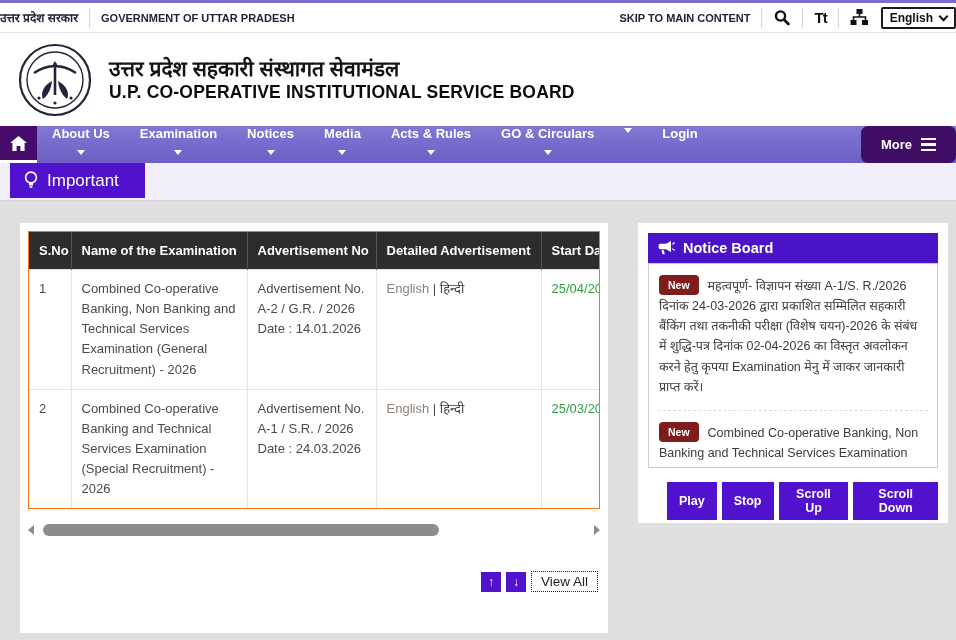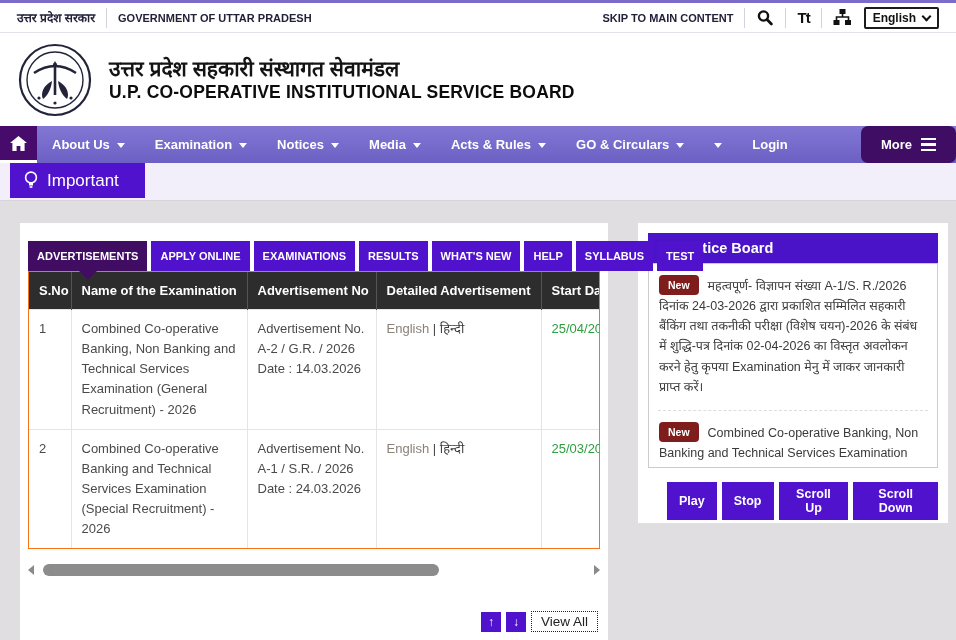--- a/index.html
+++ b/index.html
@@ -1,21 +1,21 @@
 <!DOCTYPE html>
 <html><head>
 <meta charset="utf-8">
 <style>
   * { margin:0; padding:0; box-sizing:border-box; }
   html,body { width:956px; height:640px; overflow:hidden; }
   body { font-family:"Liberation Sans","DejaVu Sans",sans-serif; background:#e0dee1; }
 
   
   .topbar { height:33px; background:#ffffff; border-top:3px solid #7c6bc9; border-bottom:1px solid #e3e1ea;
-            display:flex; align-items:center; padding:0 17px; font-size:11px; font-weight:700; color:#23213a; }
+            display:flex; align-items:center; padding:0 0; font-size:11px; font-weight:700; color:#23213a; }
   .topbar .vdiv { width:1px; height:20px; background:#d4d2de; margin:0 11px; }
   .topbar-right { margin-left:auto; display:flex; align-items:center; }
   .tb-hindi { font-size:12px; }
   .tb-icon { display:flex; align-items:center; justify-content:center; cursor:pointer; }
   .tt-icon { font-size:15px; font-weight:800; color:#111; letter-spacing:-1px; }
   .lang-box { border:2px solid #1c1c1c; border-radius:2px; background:#fff; padding:2px 7px; margin-left:12px;
               display:flex; align-items:center; gap:7px; font-size:12px; font-weight:700; color:#111; cursor:pointer; }
   .chev-down { width:7px; height:7px; border-right:2px solid #111; border-bottom:2px solid #111;
                transform:rotate(45deg); margin-top:-3px; }
 
@@ -23,21 +23,21 @@
   .header { height:93px; background:#fff; display:flex; align-items:center; padding-left:18px; gap:17px; }
   .logo-wrap { width:74px; height:74px; flex:0 0 auto; }
   .title-hi { font-size:21px; font-weight:700; color:#141414; line-height:1.25; }
   .title-en { font-size:17.5px; font-weight:800; color:#0c0c0c; letter-spacing:.2px; }
 
   
   .nav { height:37px; background:linear-gradient(#8277d3,#6c60c4); display:flex; align-items:stretch; }
   .nav-home { width:37px; background:#470c6b; border-bottom:3px solid #fff; display:flex; align-items:center;
               justify-content:center; cursor:pointer; }
   .nav-item { display:flex; align-items:center; gap:7px; padding:0 15px; color:#fff; font-size:13px;
-              font-weight:700; cursor:pointer; }
+              font-weight:700; cursor:pointer;flex-direction:column; }
   .caret { width:0; height:0; border-left:4px solid transparent; border-right:4px solid transparent;
            border-top:5px solid #fff; margin-top:2px; }
   .nav-more { margin-left:auto; background:#3f0d63; display:flex; align-items:center; gap:9px; padding:0 20px;
               color:#fff; font-size:13px; font-weight:700; cursor:pointer;border-radius:7px; }
   .burger { display:flex; flex-direction:column; gap:3px; }
   .burger span { display:block; width:15px; height:2.5px; background:#fff; }
 
   
   .imp-strip { height:38px; background:#f2eefa; border-bottom:1px solid #d7d4de; display:flex; align-items:flex-start; }
   .imp-btn { margin-left:10px; height:35px; background:#5012cd; color:#fff; font-size:17px; border:none;
@@ -205,30 +205,20 @@
         <path d="M5 11.5 h4 v3 h-4 Z" fill="#fff"></path>
         <rect x="5.6" y="15.2" width="2.8" height="1.6" fill="#fff"></rect>
       </svg>
     <span>Important</span>
   </button>
 </div>
 
 <div class="content">
 
   <div class="panel-left">
-    <div class="tabs">
-      <div class="tab active">ADVERTISEMENTS</div>
-      <div class="tab">APPLY ONLINE</div>
-      <div class="tab">EXAMINATIONS</div>
-      <div class="tab">RESULTS</div>
-      <div class="tab">WHAT'S NEW</div>
-      <div class="tab">HELP</div>
-      <div class="tab">SYLLABUS</div>
-      <div class="tab">TEST</div>
-    </div>
 
     <div class="table-clip">
       <table>
         <colgroup>
             <col class="c-sno">
             <col class="c-name">
             <col class="c-adv">
             <col class="c-det">
             <col class="c-date">
           </colgroup>
@@ -240,21 +230,21 @@
             <th>Detailed Advertisement</th>
             <th>Start Date</th>
           </tr>
         </thead>
         <tbody>
           <tr>
             <td>1</td>
             <td>Combined Co-operative Banking, Non Banking and Technical Services Examination (General Recruitment) - 2026</td>
             <td>
               <span>Advertisement No. A-2 / G.R. / 2026</span><br>
-              <span>Date : 14.03.2026</span>
+              <span>Date : 14.01.2026</span>
             </td>
             <td>
               <span class="lang-en">English</span>
               <span>|</span>
               <span class="lang-hi">हिन्दी</span>
             </td>
             <td><span class="date-green">25/04/2026</span></td>
           </tr>
           <tr>
             <td>2</td>

